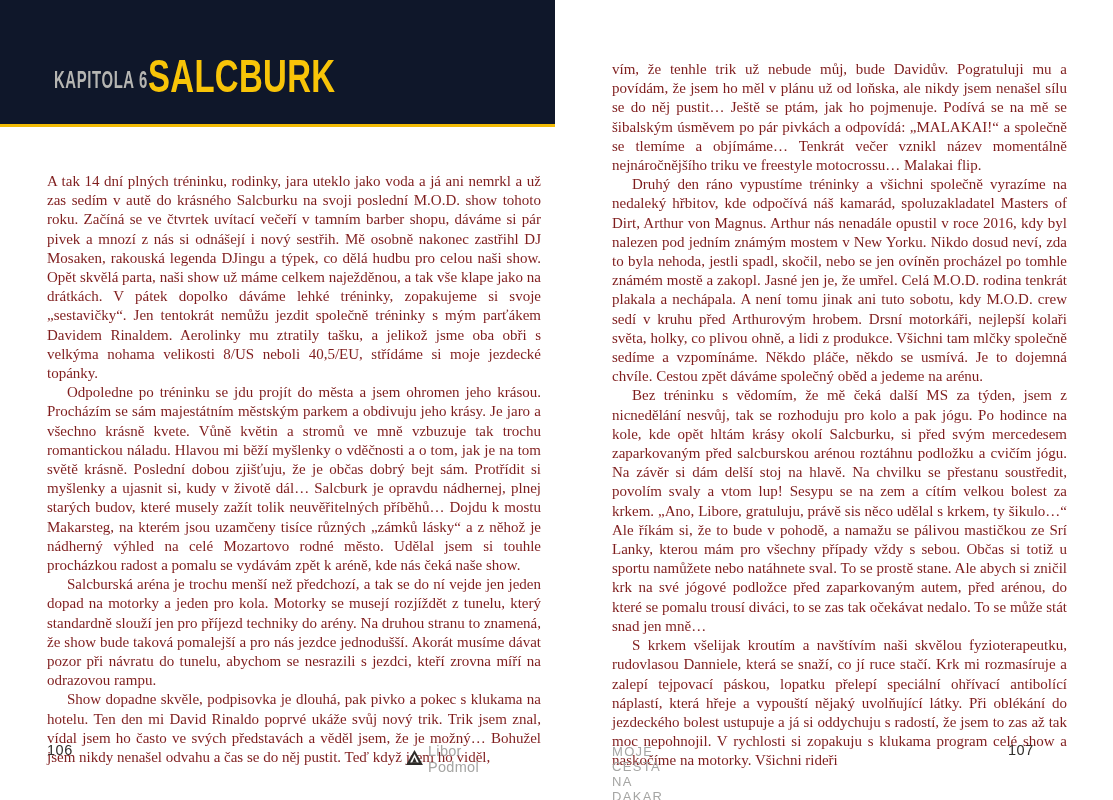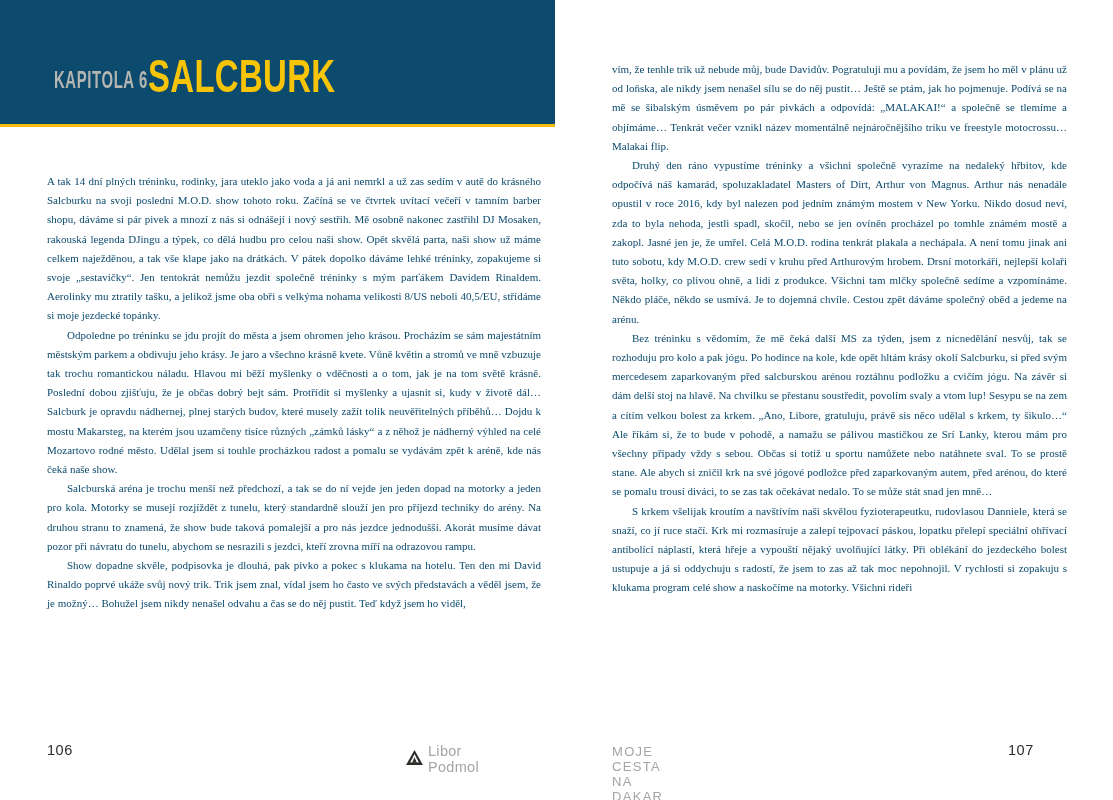--- a/index.html
+++ b/index.html
@@ -4,21 +4,21 @@
 <style>
   html,body{margin:0;padding:0;}
   body{
     width:1113px;height:800px;position:relative;overflow:hidden;
     background:#ffffff;
     font-family:"Liberation Serif", serif;
   }
   
   .chapter-band{
     position:absolute;left:0;top:0;width:555px;height:124px;
-    background:#0c4a6e;
+    background:#0f172a;
     border-bottom:3px solid #f2bb06;
   }
   .chapter-label{
     position:absolute;left:54px;top:71px;
     font-family:"Liberation Sans", sans-serif;
     font-weight:700;font-size:24px;line-height:18px;
     letter-spacing:1px;color:#b5b5b2;
     transform:scaleX(0.62);transform-origin:0 100%;
     white-space:nowrap;
   }
@@ -26,22 +26,22 @@
     position:absolute;left:148px;top:58px;
     font-family:"Liberation Sans", sans-serif;
     font-weight:700;font-size:47px;line-height:36px;
     letter-spacing:0.5px;color:#f8c408;
     transform:scaleX(0.70);transform-origin:0 100%;
     white-space:nowrap;
   }
   
   .text-col{
     position:absolute;
-    color:#0c4a6e;
-    font-size:11px;line-height:19.2px;
+    color:#7f1d1d;
+    font-size:15px;line-height:19.2px;
     text-align:justify;
     -webkit-hyphens:auto;hyphens:auto;
   }
   .col-left{left:47px;top:150px;width:494px;margin-top:22px;}
   .col-right{left:612px;top:60px;width:455px;}
   .para{margin:0;}
   .para.indent{text-indent:20px;}
   
   .footer{
     position:absolute;top:742px;height:22px;

